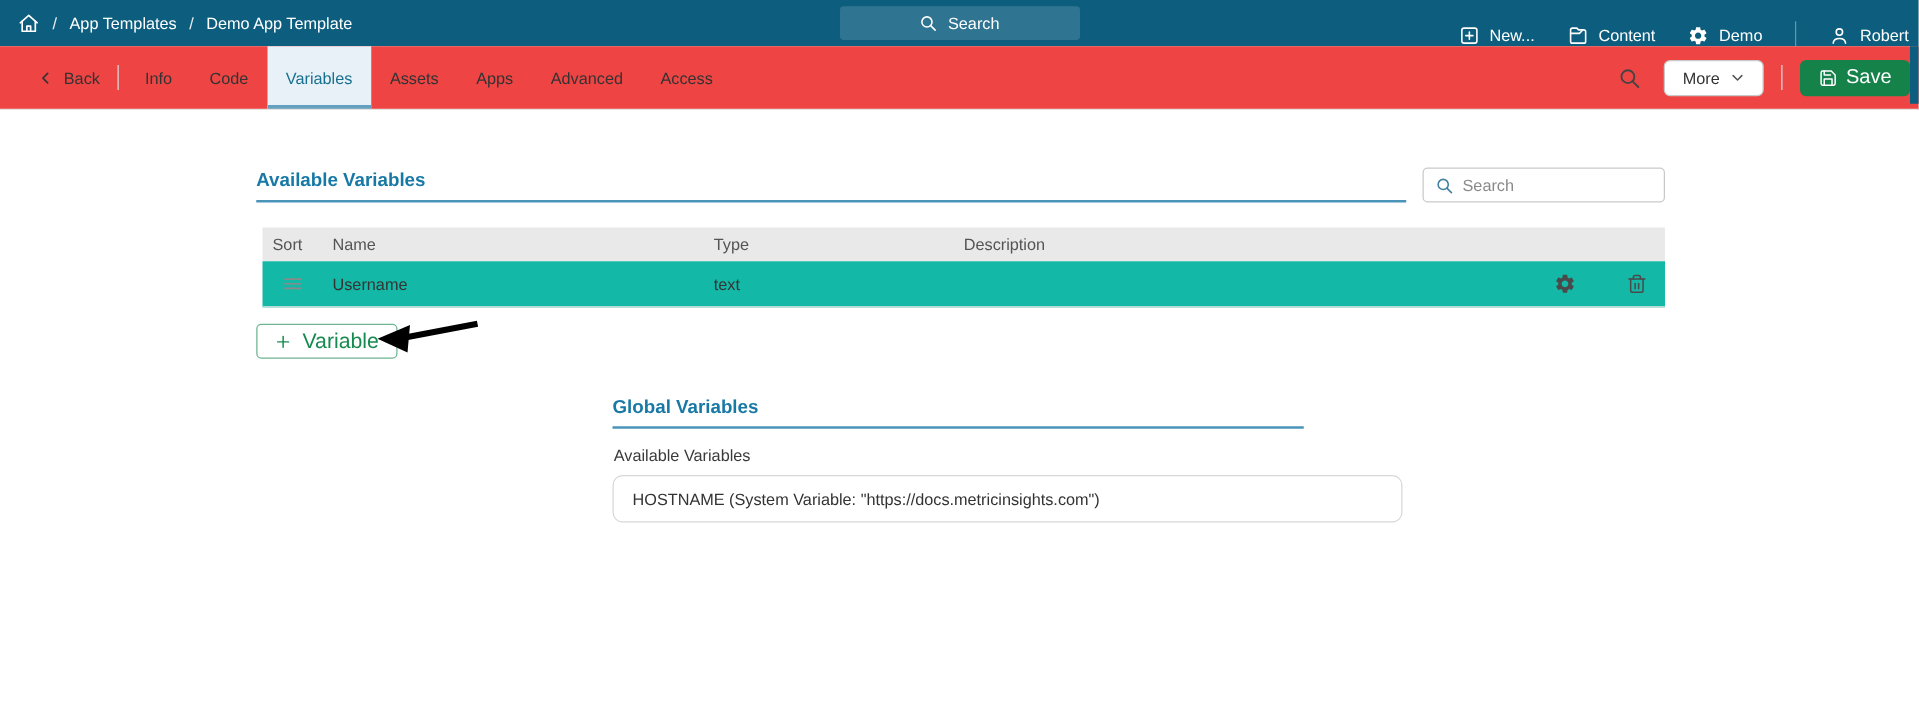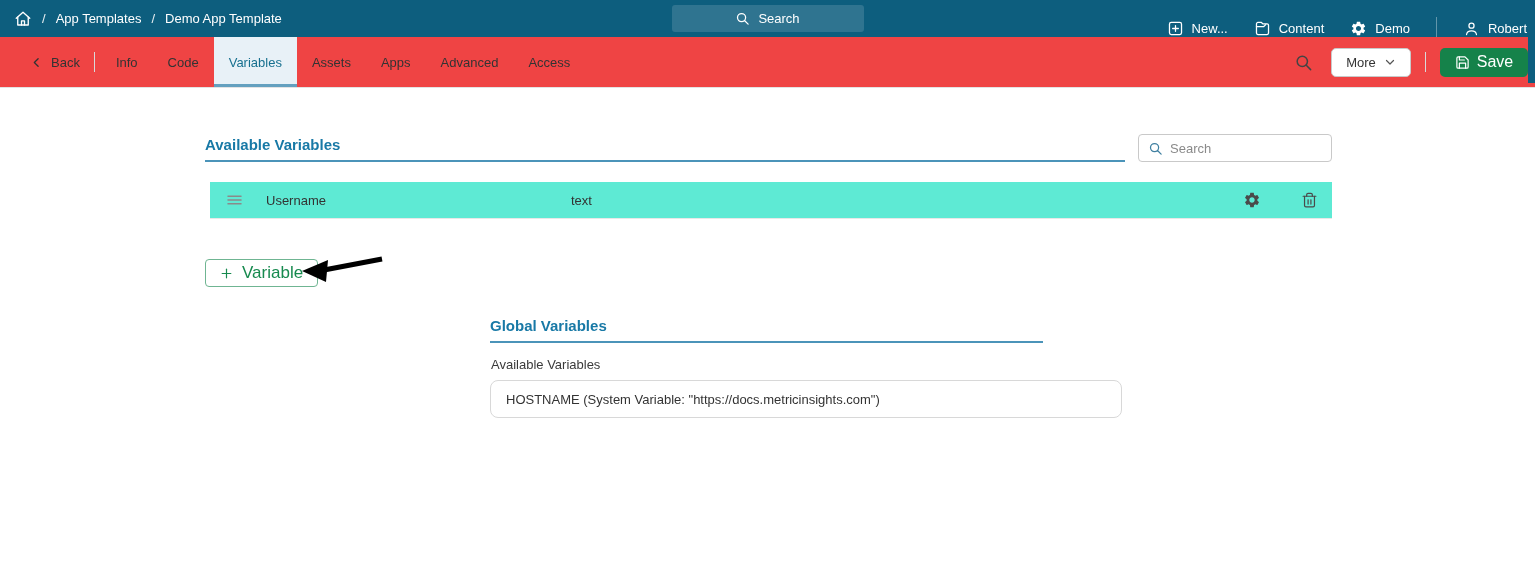--- a/index.html
+++ b/index.html
@@ -59,21 +59,21 @@
                       font-family:"Liberation Sans", sans-serif; background:transparent; }
   .search-box input::placeholder { color:#8a8a8a; }
   .search-box svg { color:#3f7fa0; }
 
   .var-table { position:absolute; left:210px; top:182px; width:1122px; }
   .thead { display:grid; grid-template-columns:48px 305px 200px 1fr 100px;
            background:#e9e9e9; height:27px; align-items:center; font-size:13px; color:#545454; }
   .thead .cell { padding-left:8px; }
   .trow { display:grid; grid-template-columns:48px 305px 200px 1fr 100px;
           height:37px; align-items:center; font-size:13px; color:#333;
-          border-bottom:1px solid #e8e8e8; background:#5eead4; }
+          border-bottom:1px solid #e8e8e8; background:#14b8a6; }
   .trow .cell { padding-left:8px; }
   .drag-handle { display:flex; justify-content:center; color:#8a8a8a; cursor:grab; }
   .row-actions { display:flex; justify-content:flex-end; align-items:center;
                  gap:40px; padding-right:14px; color:#4a4a4a; }
   .row-actions .icon { cursor:pointer; }
 
   .btn-add { position:absolute; left:205px; top:259px; height:28px; padding:0 14px;
              border:1px solid #6fb592; border-radius:4px; background:#fff;
              color:#178a4f; font-size:17px; display:flex; align-items:center;
              gap:9px; cursor:pointer; }
@@ -213,20 +213,27 @@
     <span class="icon">
       <svg width="15" height="15" viewBox="0 0 24 24" fill="none" stroke="currentColor" stroke-width="2" stroke-linecap="round">
         <circle cx="10.5" cy="10.5" r="6.5"></circle>
           <line x1="15.5" y1="15.5" x2="21" y2="21"></line>
       </svg>
     </span>
     <input type="text" placeholder="Search" style="">
   </div>
 
   <div class="var-table">
+    <div class="thead">
+      <div class="cell">Sort</div>
+      <div class="cell">Name</div>
+      <div class="cell">Type</div>
+      <div class="cell">Description</div>
+      <div class="cell"></div>
+    </div>
     <div class="trow">
       <div class="drag-handle">
         <svg width="15" height="12" viewBox="0 0 16 12" stroke="#8a8a8a" stroke-width="1.4" stroke-linecap="round">
           <line x1="1" y1="2" x2="15" y2="2"></line>
             <line x1="1" y1="6" x2="15" y2="6"></line>
             <line x1="1" y1="10" x2="15" y2="10"></line>
         </svg>
       </div>
       <div class="cell">Username</div>
       <div class="cell">text</div>

